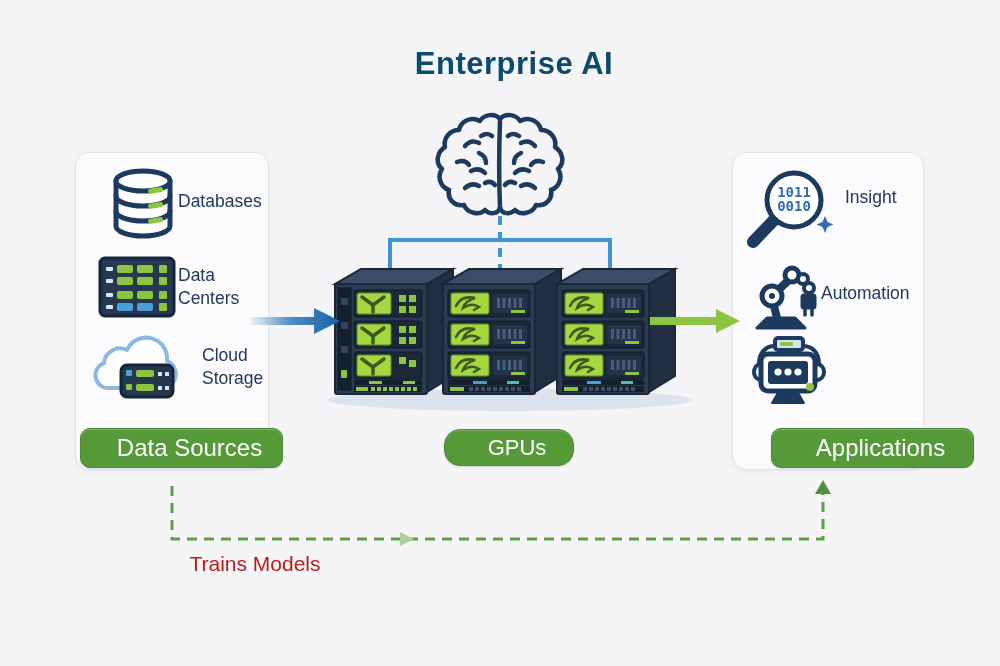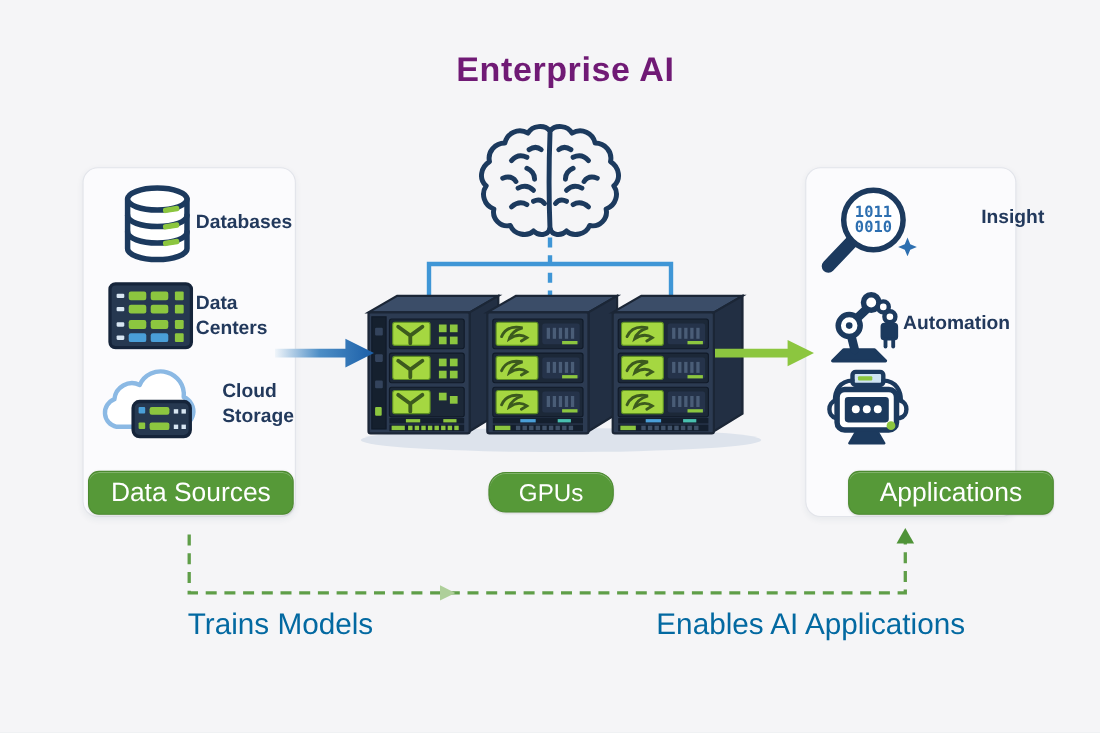--- a/index.html
+++ b/index.html
@@ -4,38 +4,38 @@
 <style>
   html,body{margin:0;padding:0;background:#eceef1;}
   .canvas{
     position:relative;width:1000px;height:666px;margin:0 auto;
     background:#f5f5f7;overflow:hidden;
     font-family:"Liberation Sans","DejaVu Sans",sans-serif;
   }
   .abs{position:absolute;}
   .title{
     left:0;right:0;top:46px;text-align:center;
-    font-size:31px;font-weight:600;letter-spacing:.5px;color:#701a75;margin-left:28px;
+    font-size:31px;font-weight:600;letter-spacing:.5px;color:#0c4a6e;margin-left:28px;
   }
   .panel{
     background:#fbfbfd;border:1px solid #e2e4ea;border-radius:14px;
     box-shadow:0 2px 6px rgba(40,60,90,.06);
   }
   .item-label{
-    color:#22395c;font-size:17.5px;font-weight:700;line-height:1.32;width:96px;
+    color:#22395c;font-size:17.5px;font-weight:400;line-height:1.32;width:96px;
   }
   .btn{
     background:#569938;border:1px solid #4c8a30;border-radius:10px;
     color:#fff;display:flex;align-items:center;justify-content:center;
-    font-weight:500;box-shadow:inset 0 1px 0 rgba(255,255,255,.25),0 1px 2px rgba(0,0,0,.12);
+    font-weight:500;box-shadow:inset 0 1px 0 rgba(255,255,255,.25),0 1px 2px rgba(0,0,0,.12);padding-left:16px;
   }
   .btn-big{font-size:24px;}
   .btn-small{font-size:22px;}
   .bottom-label{
-    color:#0369a1;font-size:27px;font-weight:500;text-align:center;
+    color:#b91c1c;font-size:21px;font-weight:500;text-align:center;
   }
   svg{display:block;}
 </style>
 </head>
 <body>
 
 <div class="canvas">
 
   <div class="abs title">Enterprise AI</div>
 
@@ -307,21 +307,21 @@
 
   <div class="abs panel" style="left:732px;top:152px;width:190px;height:316px;"></div>
 
   <svg class="abs" style="left:740px;top:160px;" width="96" height="92" viewBox="0 0 96 92">
     <line x1="34" y1="60" x2="13" y2="82" stroke="#1c3a5e" stroke-width="12" stroke-linecap="round"></line>
     <circle cx="54" cy="40" r="27" fill="#ffffff" stroke="#1c3a5e" stroke-width="5"></circle>
     <text x="54" y="37" text-anchor="middle" font-size="14" font-weight="bold" fill="#2d6fb0" font-family="DejaVu Sans Mono, monospace">1011</text>
     <text x="54" y="51" text-anchor="middle" font-size="14" font-weight="bold" fill="#2d6fb0" font-family="DejaVu Sans Mono, monospace">0010</text>
     <path d="M85,56 l2.5,6 6,2.5 -6,2.5 -2.5,6 -2.5,-6 -6,-2.5 6,-2.5 z" fill="#2d6fb0"></path>
   </svg>
-  <div class="abs item-label" style="left:845px;top:186px;margin-left:47px;">Insight</div>
+  <div class="abs item-label" style="left:845px;top:186px;">Insight</div>
 
   <svg class="abs" style="left:744px;top:250px;" width="80" height="84" viewBox="0 0 80 84">
     <g stroke="#1c3a5e" stroke-linecap="round" stroke-linejoin="round">
       <path d="M13,78 h48 l-10,-10 h-28 z" fill="#1c3a5e" stroke-width="3"></path>
       <line x1="33" y1="68" x2="28" y2="48" stroke-width="8"></line>
       <line x1="28" y1="46" x2="48" y2="27" stroke-width="8"></line>
       <circle cx="28" cy="46" r="10" fill="#ffffff" stroke-width="5"></circle>
       <circle cx="28" cy="46" r="3" fill="#1c3a5e" stroke="none"></circle>
       <circle cx="48" cy="25" r="7" fill="#ffffff" stroke-width="5"></circle>
       <circle cx="59" cy="29" r="5" fill="#ffffff" stroke-width="4"></circle>
@@ -364,15 +364,14 @@
     <path d="M172,486 V539 H823 V492" stroke="#5f9e48" stroke-width="3" stroke-dasharray="10 7" fill="none"></path>
     <polygon points="400,532 400,546 414,539" fill="#aecf9a"></polygon>
     <polygon points="823,480 815,494 831,494" fill="#4f9338"></polygon>
   </svg>
 
   <div class="abs btn btn-big" style="left:80px;top:428px;width:185px;height:38px;">Data Sources</div>
   <div class="abs btn btn-small" style="left:444px;top:429px;width:112px;height:35px;border-radius:16px;">GPUs</div>
   <div class="abs btn btn-big" style="left:734px;top:428px;width:185px;height:38px;margin-left:37px;">Applications</div>
 
   <div class="abs bottom-label" style="left:140px;top:552px;width:230px;">Trains Models</div>
-  <div class="abs bottom-label" style="left:570px;top:552px;width:334px;">Enables AI Applications</div>
 
 </div>
 
 </body></html>

